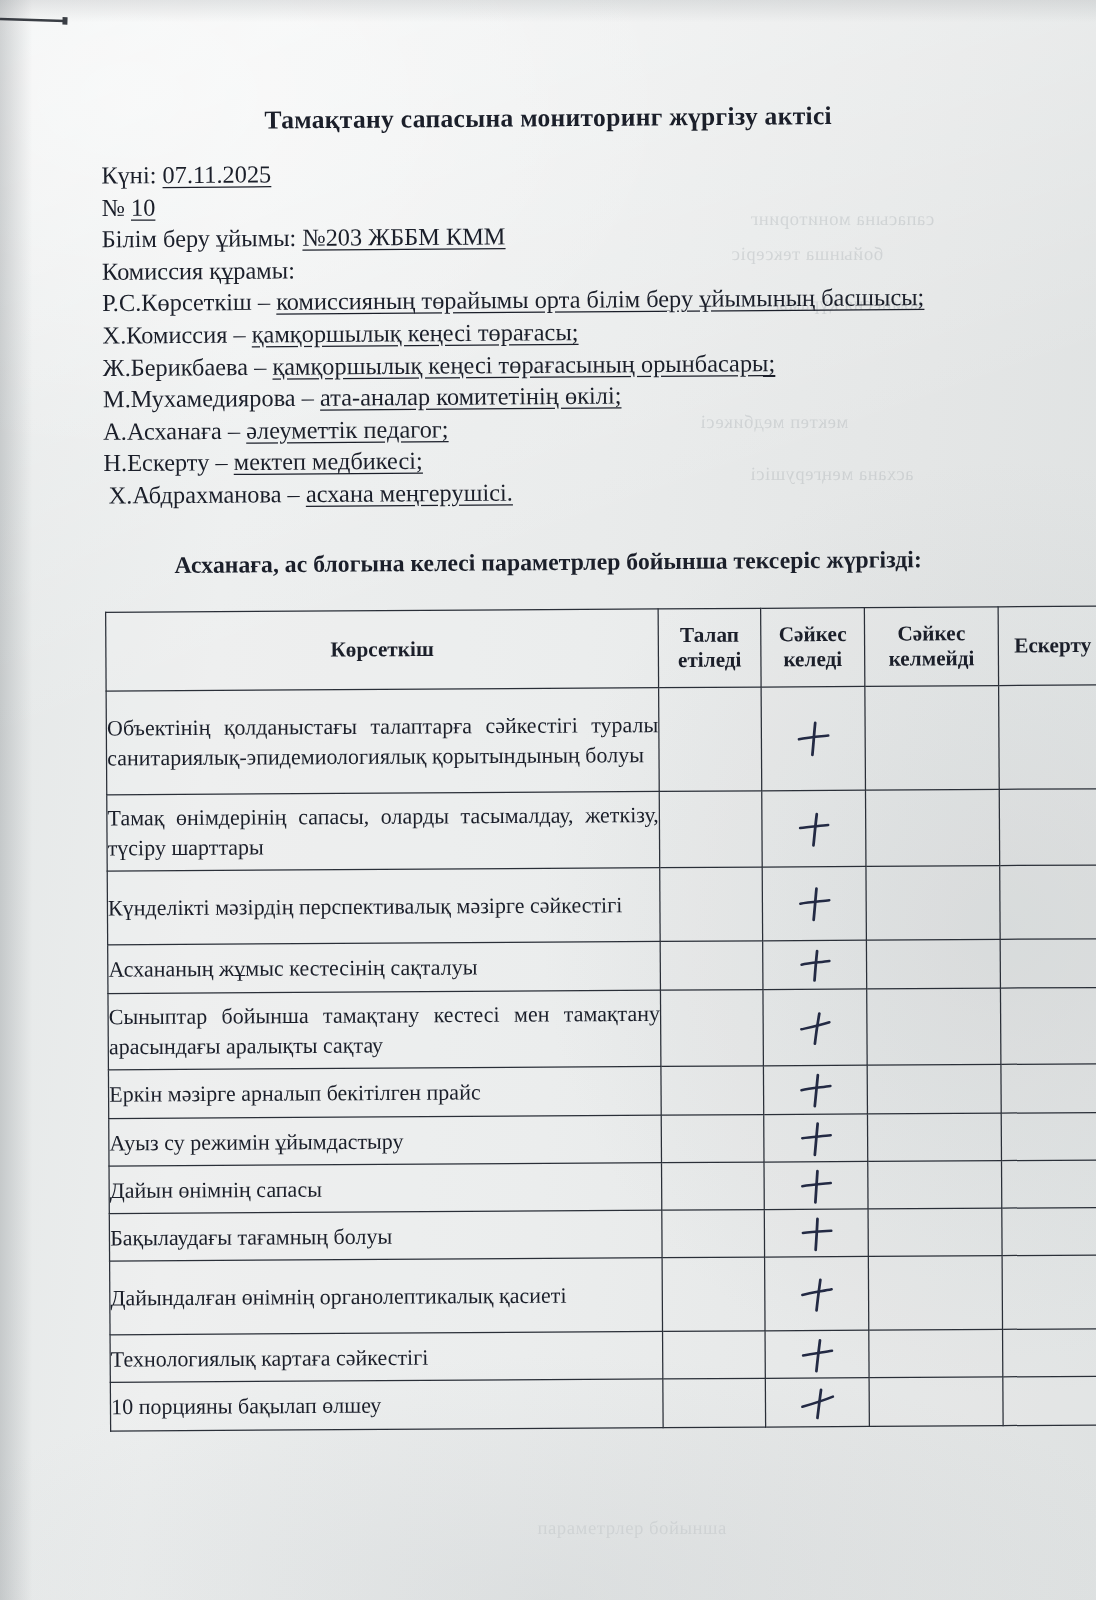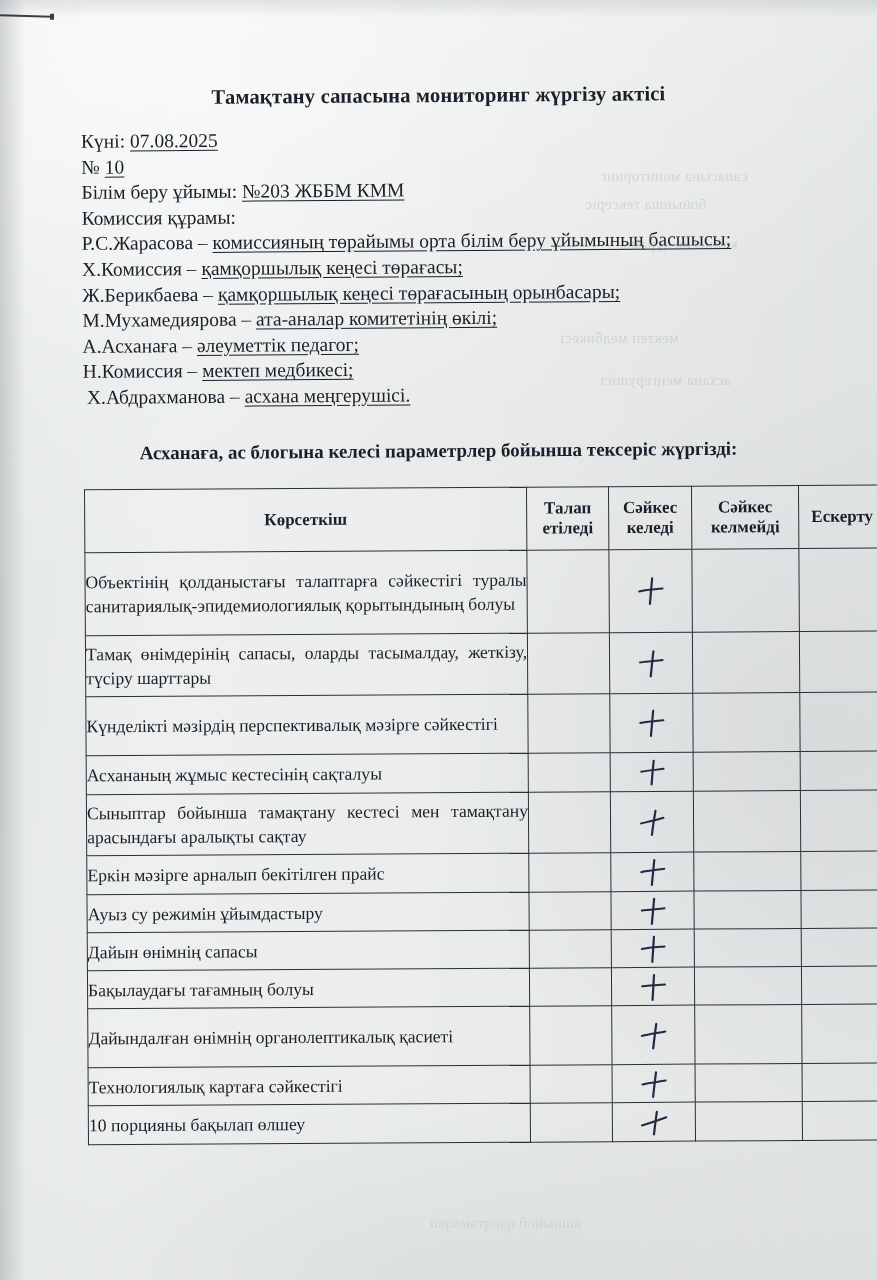--- a/index.html
+++ b/index.html
@@ -189,37 +189,37 @@
   <div class="ghost" style="left:430px; top:1215px; transform:none; opacity:0.22;">параметрлер бойынша</div>
 
   <div class="content">
 
     <div class="doc-title">Тамақтану сапасына мониторинг жүргізу актісі</div>
 
     <div class="meta-block">
 
       <div class="meta-line">
         <span>Күні:</span>
-        <span class="u">07.08.2025</span>
+        <span class="u">07.11.2025</span>
       </div>
 
       <div class="meta-line">
         <span>№</span>
         <span class="u">10</span>
       </div>
 
       <div class="meta-line">
         <span>Білім беру ұйымы:</span>
         <span class="u">№203 ЖББМ КММ</span>
       </div>
 
       <div class="meta-line">Комиссия құрамы:</div>
 
       <div class="meta-line">
-        <span>Р.С.Жарасова</span>
+        <span>Р.С.Көрсеткіш</span>
         <span>–</span>
         <span class="u">комиссияның төрайымы орта білім беру ұйымының басшысы;</span>
       </div>
 
       <div class="meta-line">
         <span>Х.Комиссия</span>
         <span>–</span>
         <span class="u">қамқоршылық кеңесі төрағасы;</span>
       </div>
 
@@ -235,21 +235,21 @@
         <span class="u">ата-аналар комитетінің өкілі;</span>
       </div>
 
       <div class="meta-line">
         <span>А.Асханаға</span>
         <span>–</span>
         <span class="u">әлеуметтік педагог;</span>
       </div>
 
       <div class="meta-line">
-        <span>Н.Комиссия</span>
+        <span>Н.Ескерту</span>
         <span>–</span>
         <span class="u">мектеп медбикесі;</span>
       </div>
 
       <div class="meta-line" style="padding-left:4px;">
         <span>Х.Абдрахманова</span>
         <span>–</span>
         <span class="u">асхана меңгерушісі.</span>
       </div>
 

